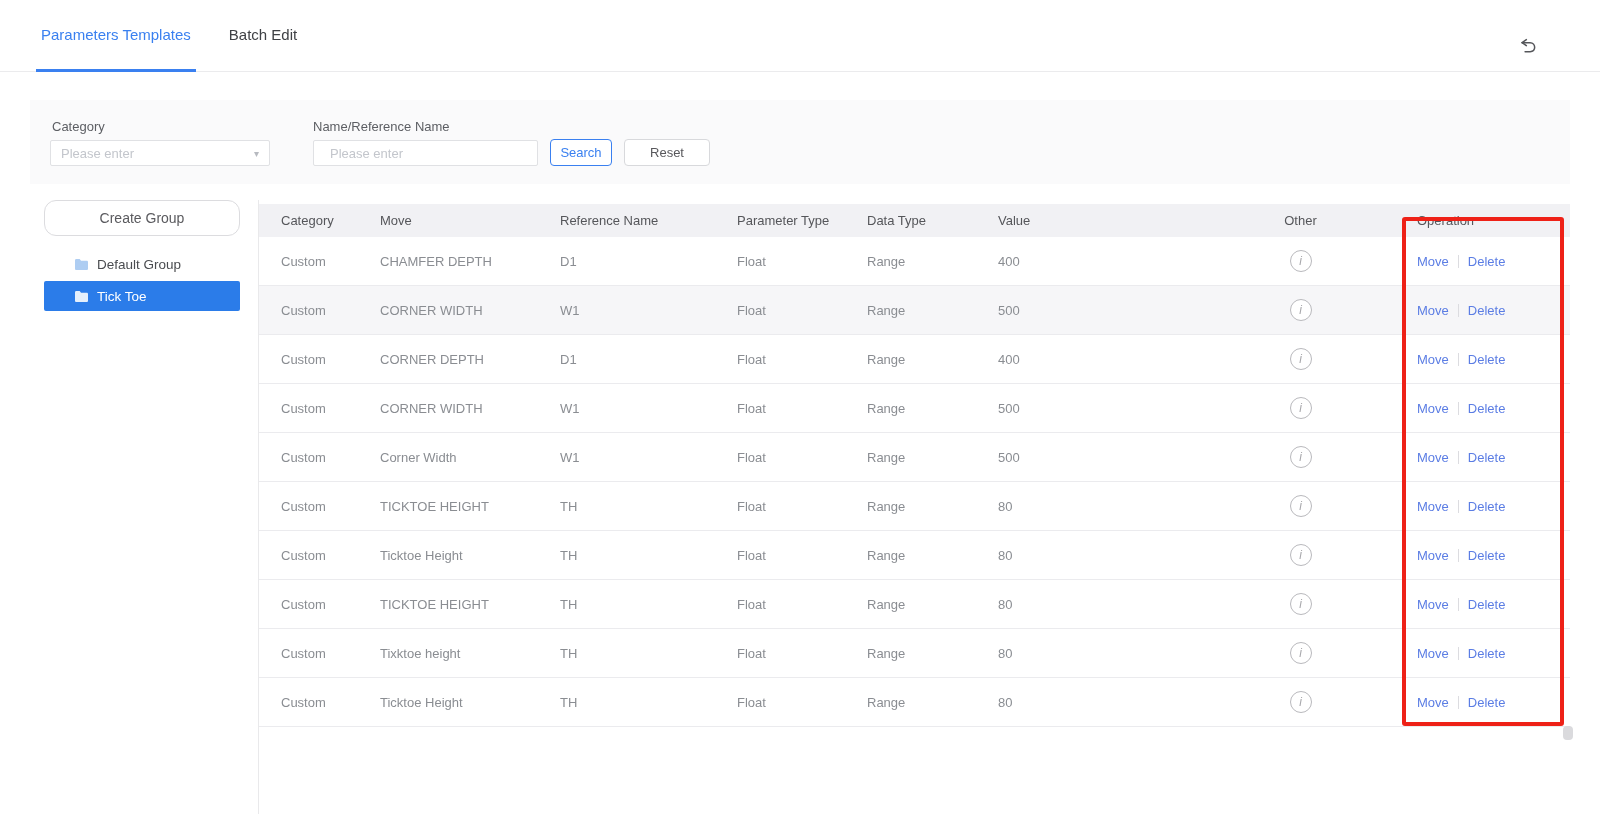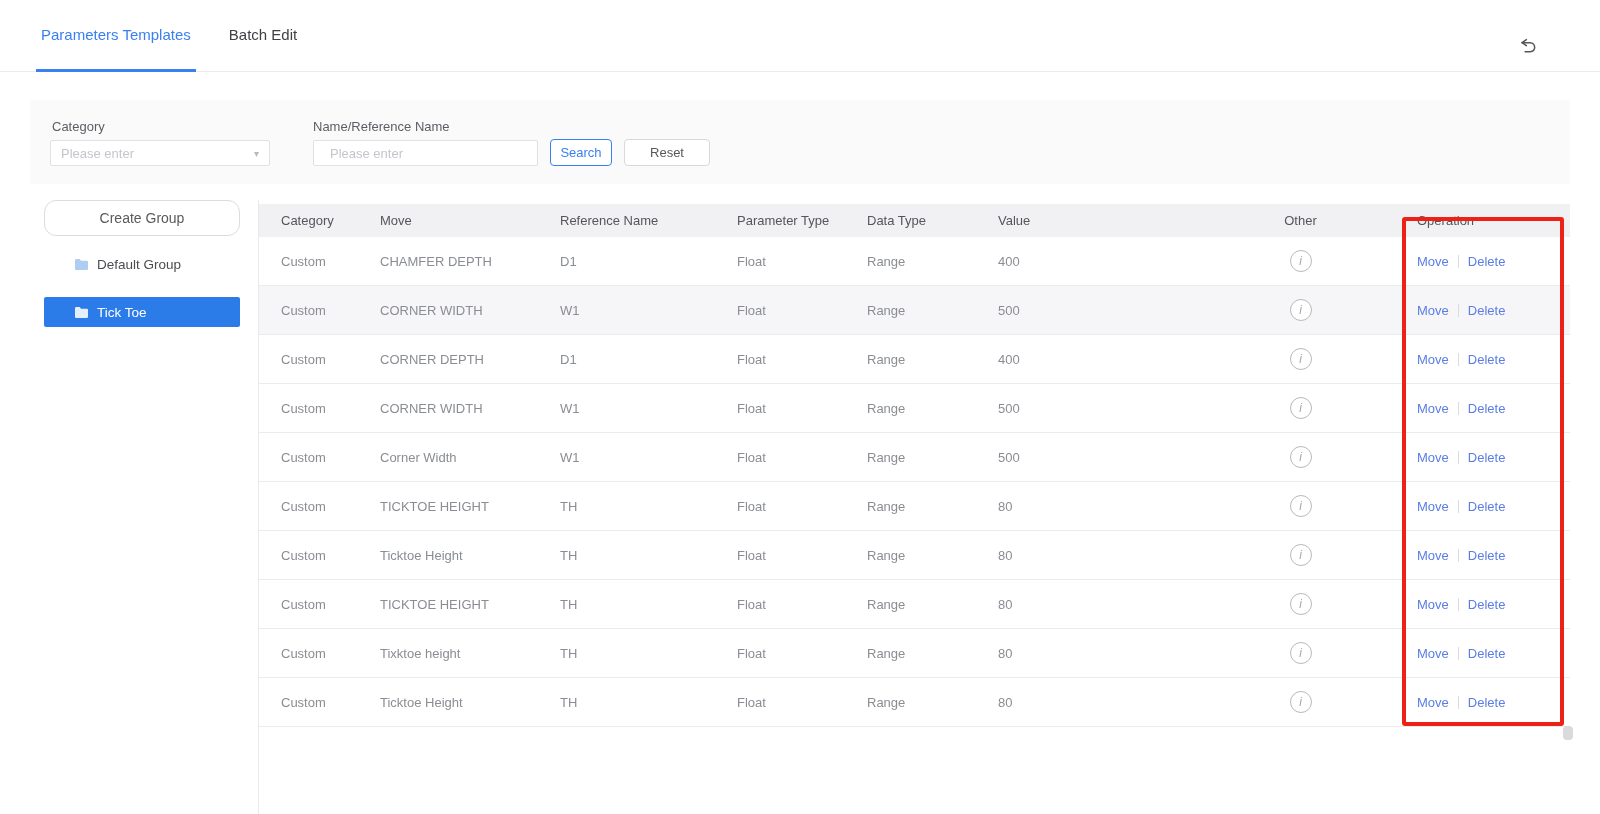--- a/index.html
+++ b/index.html
@@ -59,21 +59,21 @@
 
   
   .sidebar { position:absolute; left:30px; top:200px; width:228px; }
   .create-group {
     margin-left:14px; width:196px; height:36px; line-height:34px;
     border:1px solid #dcdcdf; border-radius:12px; text-align:center;
     font-size:14px; color:#5a5a5e; background:#fff; cursor:pointer;
   }
   .group-list { margin-top:13px; }
   .group-item {
-    margin-left:14px; width:196px; height:30px; margin-bottom:18px;
+    margin-left:14px; width:196px; height:30px; margin-bottom:2px;
     display:flex; align-items:center; padding-left:30px; cursor:pointer;
     font-size:13.5px; color:#4a4c50; border-radius:2px;
   }
   .group-item .folder { display:flex; margin-right:8px; }
   .group-item .folder svg path { fill:#aecdf2; }
   .group-item.selected { background:#2b7ce9; color:#ffffff; }
   .group-item.selected .folder svg path { fill:#e4effc; }
   .v-divider {
     position:absolute; left:258px; top:200px; width:1px; height:614px;
     background:#e9e9eb;

